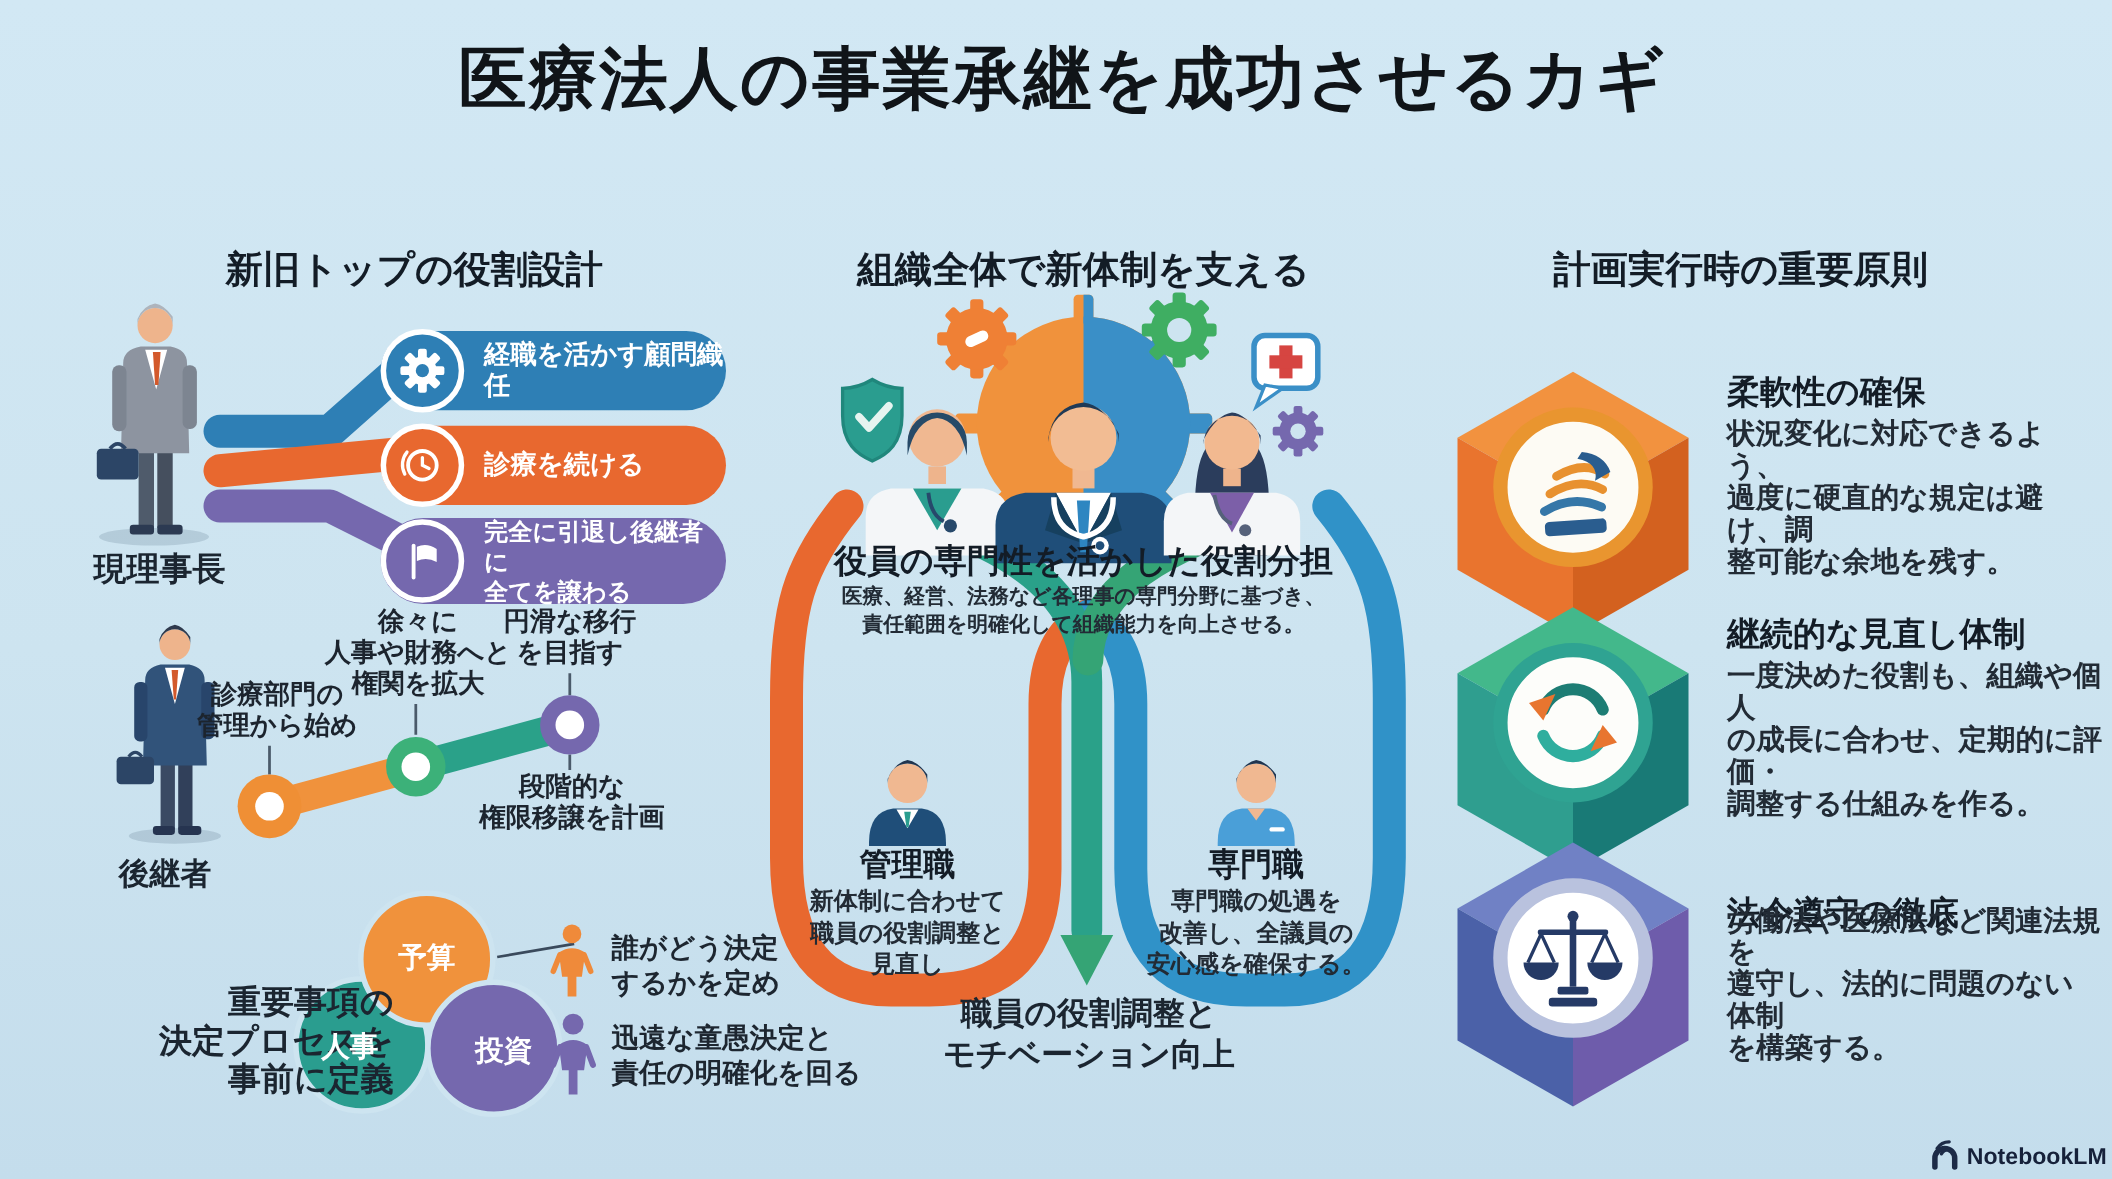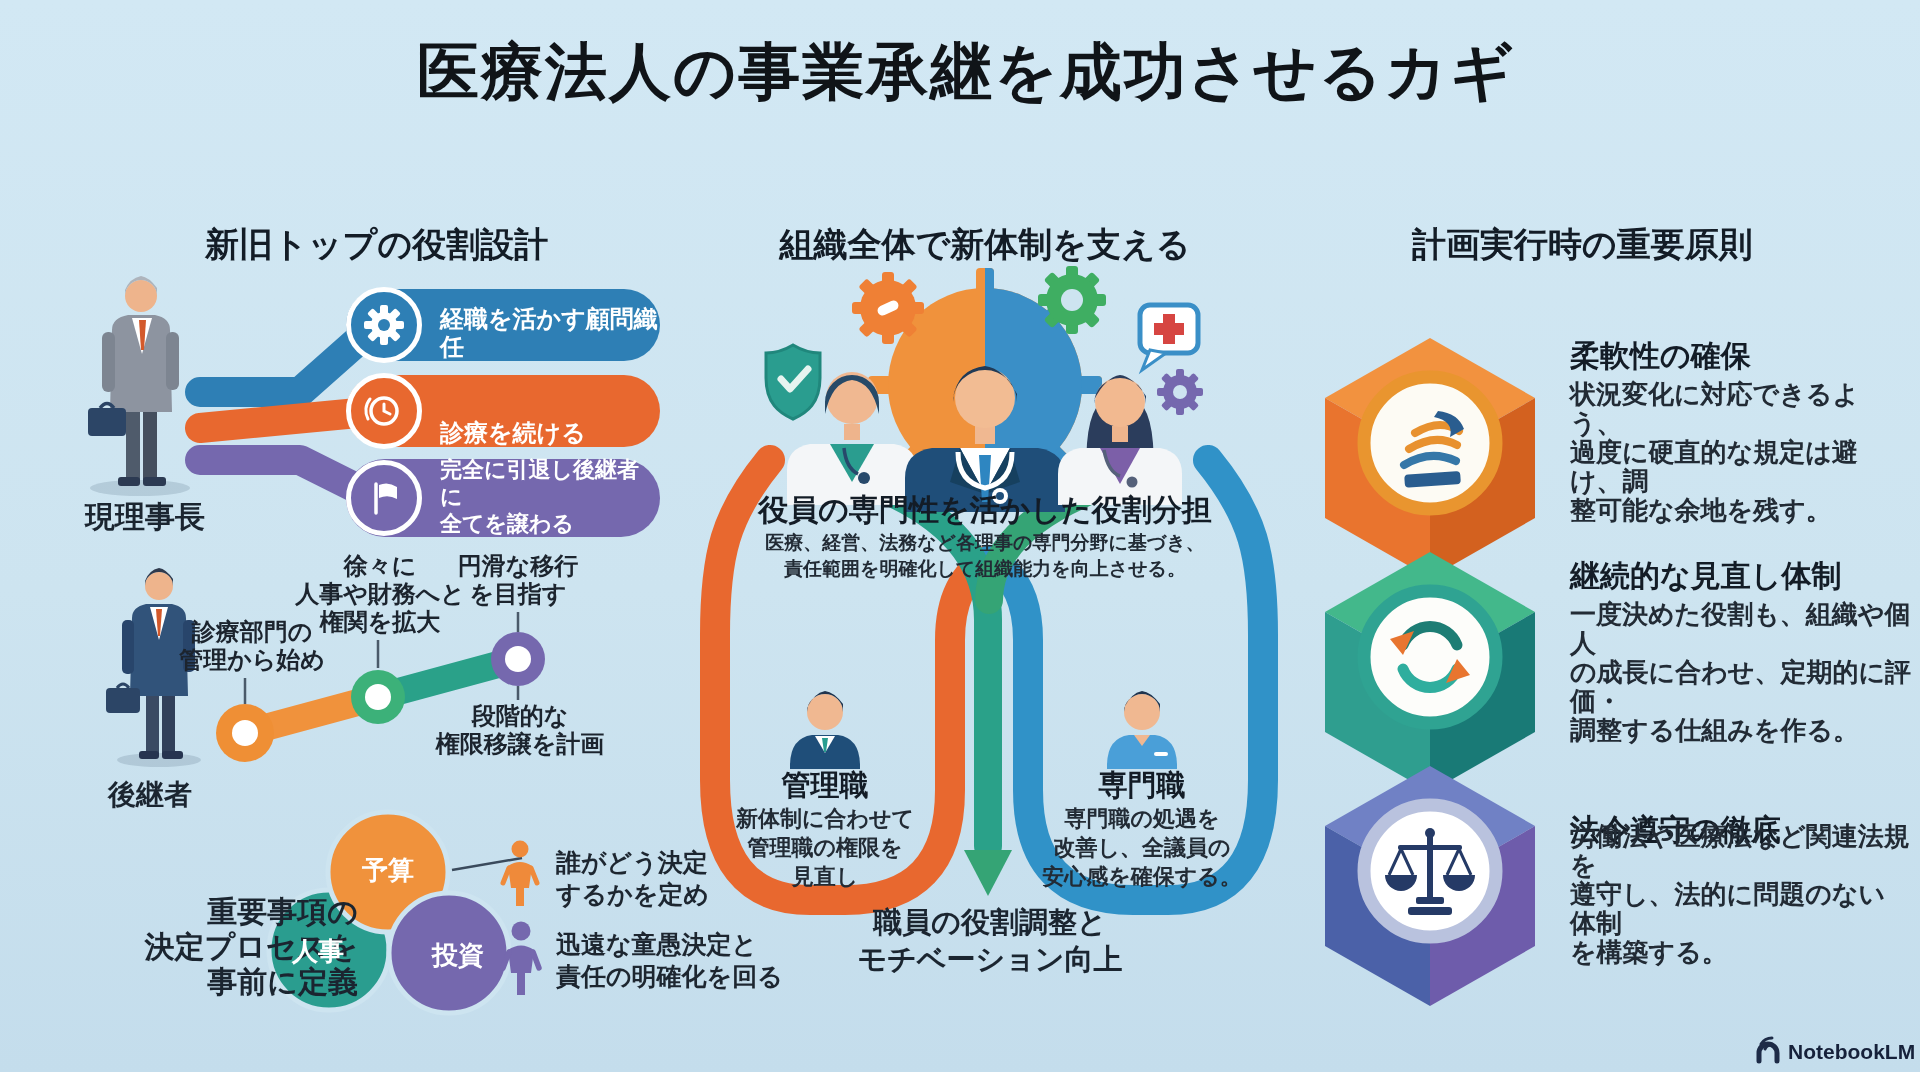--- a/index.html
+++ b/index.html
@@ -5,21 +5,21 @@
   html,body{margin:0;padding:0;}
   #stage{
     position:relative;width:1920px;height:1072px;overflow:hidden;
     background:linear-gradient(180deg,#d2e8f4 0%,#cde4f0 55%,#c4ddec 100%);
     font-family:"Liberation Sans","DejaVu Sans",sans-serif;color:#1b2530;
   }
   .abs{position:absolute;}
   .t{position:absolute;white-space:pre-line;}
   .title{left:0;right:0;top:30px;text-align:center;font-size:62px;font-weight:800;letter-spacing:2px;color:#101418;padding-left:12px;}
   .sec-h{font-size:34px;font-weight:800;color:#131c26;}
-  .pill{position:absolute;display:flex;align-items:flex-end;border-radius:40px;}
+  .pill{position:absolute;display:flex;align-items:center;border-radius:40px;margin-top:12px;}
   .pill .badge{position:absolute;left:0px;top:50%;transform:translateY(-50%);width:76px;height:76px;border-radius:50%;
     border:5px solid #ffffff;box-sizing:border-box;display:flex;align-items:center;justify-content:center;}
   .pill .ptxt{margin-left:94px;color:#ffffff;font-weight:700;font-size:24px;line-height:28px;white-space:pre-line;}
   .tl-label{font-size:24px;font-weight:700;line-height:28px;text-align:center;color:#1c242e;}
   .venn-label{font-size:26px;font-weight:800;color:#ffffff;text-align:center;}
   .note{font-size:25px;font-weight:700;line-height:32px;color:#1d2630;}
   .big-h{font-size:30px;font-weight:800;color:#131c26;text-align:center;}
   .body-t{font-size:26px;font-weight:600;line-height:29px;color:#222b35;}
   .card-h{font-size:29px;font-weight:800;color:#131c26;text-align:center;}
   .card-b{font-size:22px;font-weight:600;line-height:29px;text-align:center;color:#222b35;}
@@ -371,21 +371,21 @@
   <div class="t note" style="left:556px;top:928px;width:300px">迅遠な童愚決定と
 責任の明確化を回る</div>
 
   <div class="t sec-h" style="left:730px;top:222px;width:510px;text-align:center">組織全体で新体制を支える</div>
   <div class="t big-h" style="left:745px;top:490px;width:480px">役員の専門性を活かした役割分担</div>
   <div class="t" style="left:745px;top:530px;width:480px;font-size:19px;font-weight:600;line-height:26px;text-align:center;color:#222b35">医療、経営、法務など各理事の専門分野に基づき、
 責任範囲を明確化して組織能力を向上させる。</div>
 
   <div class="t card-h" style="left:745px;top:766px;width:160px">管理職</div>
   <div class="t card-b" style="left:715px;top:804px;width:220px">新体制に合わせて
-管理職の権限を
+職員の役割調整と
 見直し</div>
   <div class="t card-h" style="left:1062px;top:766px;width:160px">専門職</div>
   <div class="t card-b" style="left:1032px;top:804px;width:220px">専門職の処遇を
 改善し、全議員の
 安心感を確保する。</div>
 
   <div class="t" style="left:840px;top:904px;width:300px;font-size:29px;font-weight:800;line-height:37px;text-align:center">職員の役割調整と
 モチベーション向上</div>
 
   <div class="t sec-h" style="left:1412px;top:222px">計画実行時の重要原則</div>

